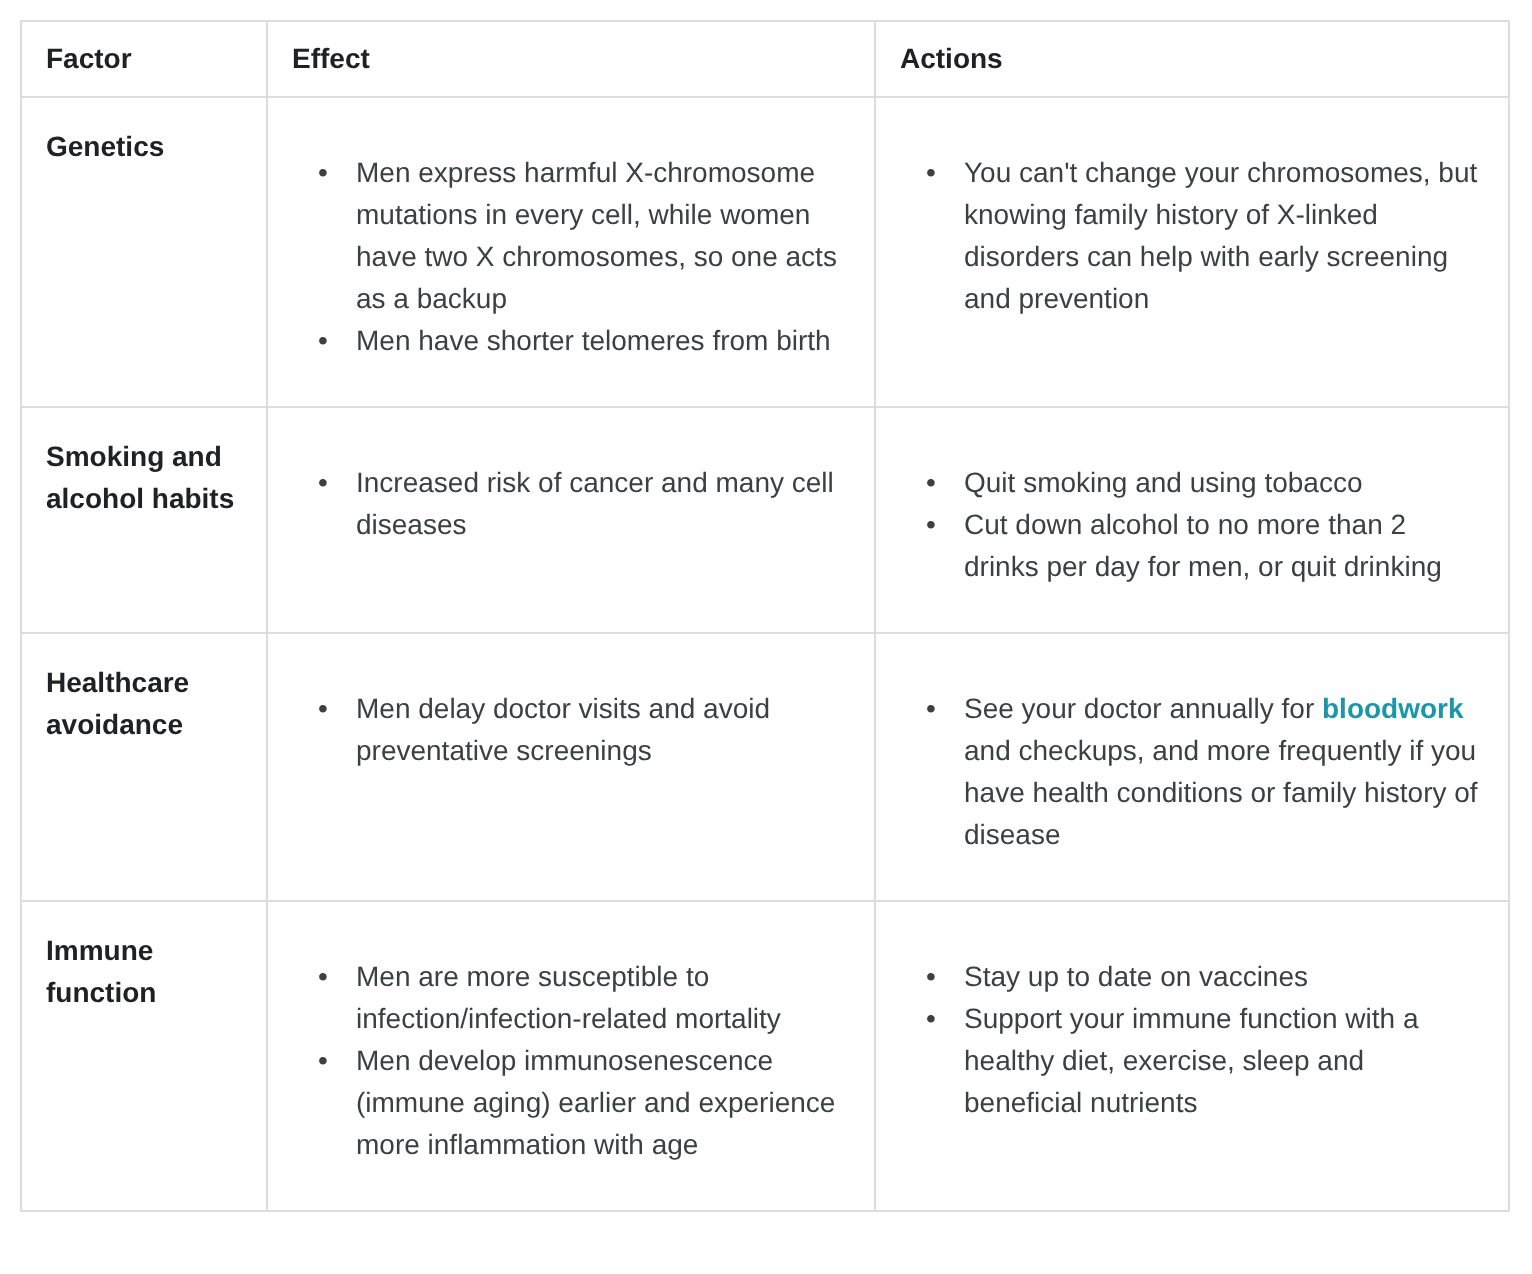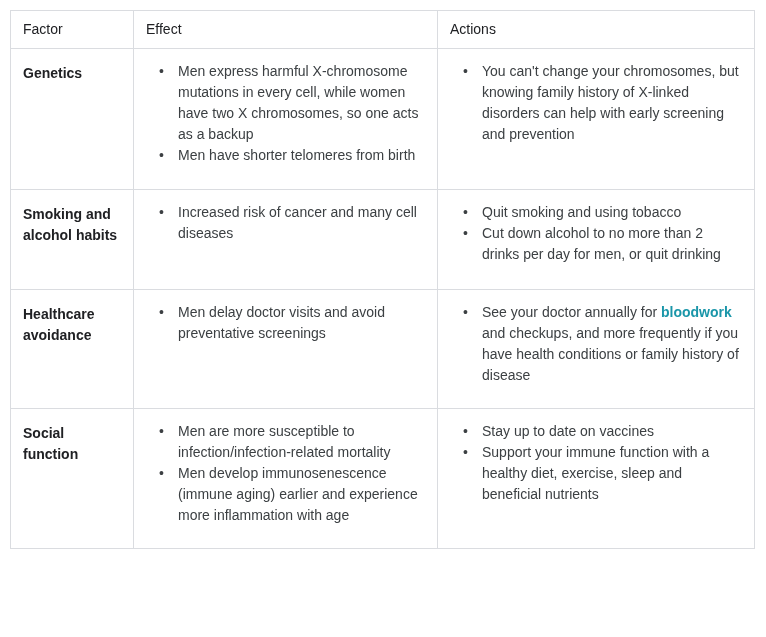--- a/index.html
+++ b/index.html
@@ -24,30 +24,30 @@
     font-size: 14px;
     line-height: 21px;
   }
   th, td {
     border: 1px solid var(--border);
     vertical-align: top;
     text-align: left;
   }
   thead th {
     padding: 8px 12px;
-    font-weight: 400;
+    font-weight: 700;
     color: var(--heading);
     height: 38px;
   }
   tbody th.factor-cell {
     padding: 14px 12px 22px;
     font-weight: 700;
     color: var(--heading);
   }
-  td { padding: 12px 12px 22px; }
+  td { padding: 27px 12px 22px; }
   ul.bullets {
     margin: 0;
     padding: 0;
     list-style: none;
   }
   ul.bullets li {
     position: relative;
     padding-left: 32px;
   }
   ul.bullets li::before {
@@ -122,21 +122,21 @@
               <li>Men delay doctor visits and avoid preventative screenings</li>
             </ul>
           </td>
           <td>
             <ul class="bullets">
               <li>See your doctor annually for <a class="inline-link" href="#">bloodwork</a> and checkups, and more frequently if you have health conditions or family history of disease</li>
             </ul>
           </td>
         </tr>
         <tr data-row="4">
-          <th class="factor-cell">Social function</th>
+          <th class="factor-cell">Immune function</th>
           <td>
             <ul class="bullets">
               <li>Men are more susceptible to infection/infection-related mortality</li>
               <li>Men develop immunosenescence (immune aging) earlier and experience more inflammation with age</li>
             </ul>
           </td>
           <td>
             <ul class="bullets">
               <li>Stay up to date on vaccines</li>
               <li>Support your immune function with a healthy diet, exercise, sleep and beneficial nutrients</li>

